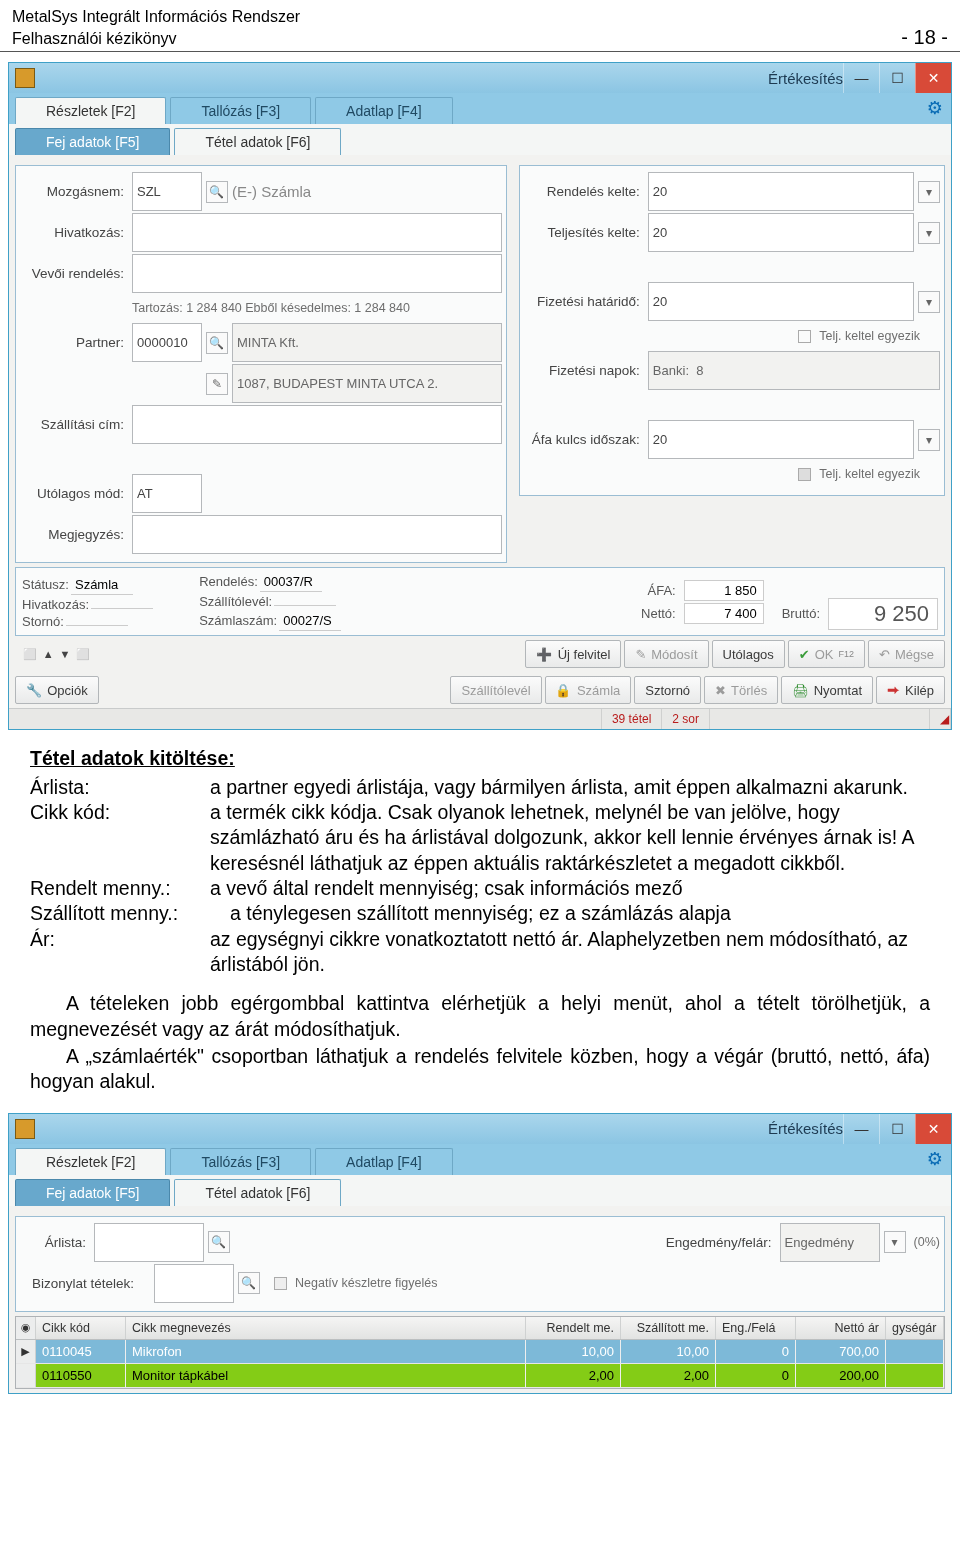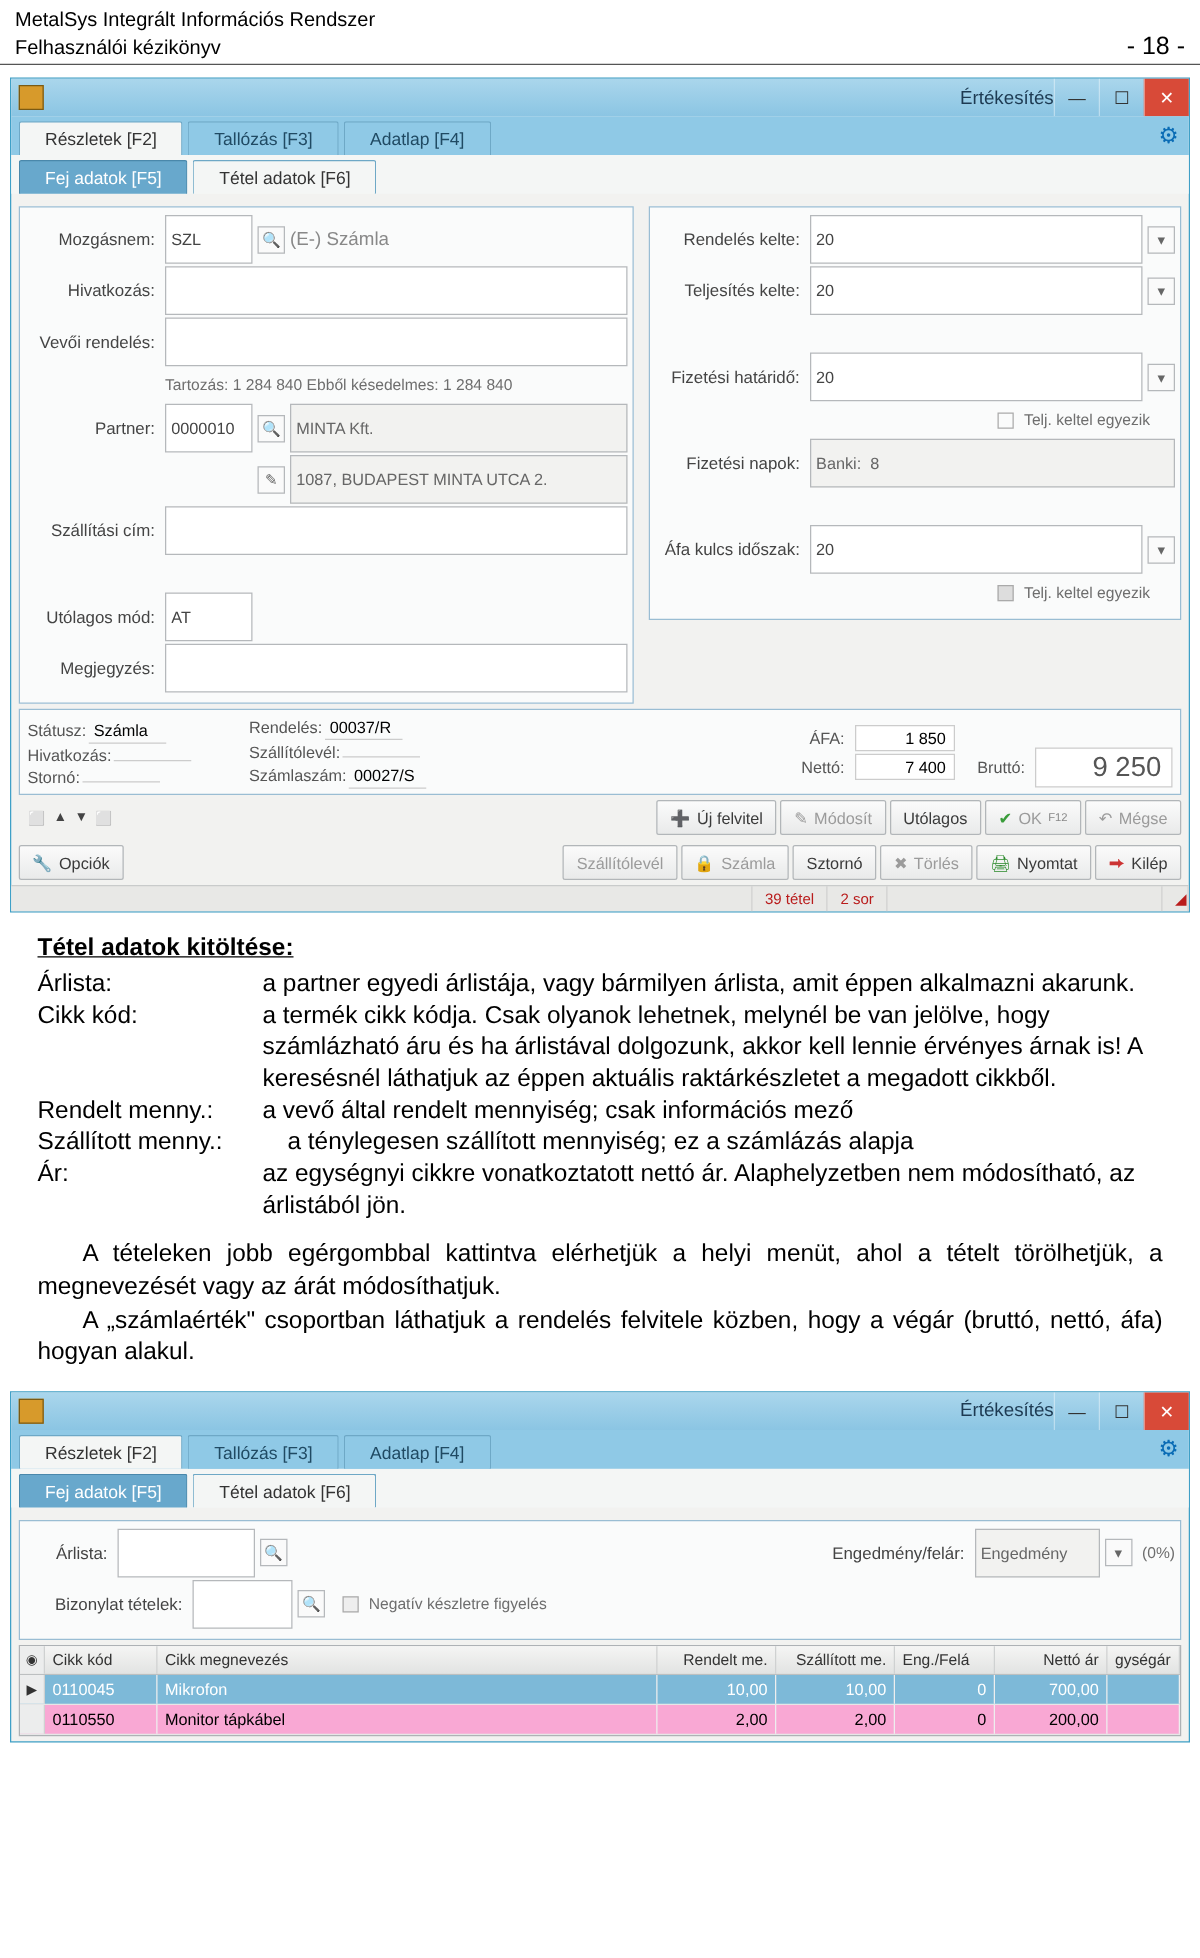--- a/index.html
+++ b/index.html
@@ -8,21 +8,21 @@
 .head-left{font-size:16px;line-height:1.35}
 .page-num{font-size:20px}
 .window{margin:10px 8px;border:1px solid #3fa0c7;background:#f2f2f0}
 .titlebar{height:30px;background:linear-gradient(#aad6ec,#8bc5e3);display:flex;align-items:center;position:relative}
 .title-icon{width:20px;height:20px;margin:0 6px;background:#d79a2b;border:1px solid #7a5a14}
 .title-text{flex:1;text-align:right;font-size:15px;color:#1d3a52}
 .win-btns{display:flex;height:100%}
 .win-btn{width:36px;height:100%;display:flex;align-items:center;justify-content:center;font-size:14px;color:#333;border-left:1px solid rgba(255,255,255,.4)}
 .win-btn.close{background:#d84a38;color:#fff}
 .tabbar{background:#8fc9e6;display:flex;gap:4px;padding:4px 6px 0;position:relative}
-.tab{padding:5px 20px;border:1px solid #6ea8c6;border-bottom:none;background:#8fc9e6;color:#204a63;font-size:14px;border-radius:2px 2px 0 0}
+.tab{padding:5px 30px;border:1px solid #6ea8c6;border-bottom:none;background:#8fc9e6;color:#204a63;font-size:14px;border-radius:2px 2px 0 0}
 .tab.active{background:#f4f6f5;color:#333}
 .gear{position:absolute;right:8px;top:4px;color:#0a6cb5;font-size:18px}
 .subtabbar{display:flex;gap:4px;padding:4px 6px 0;background:#f4f6f5}
 .panel{border:1px solid #9abdd3;margin:10px 6px 0;background:#fafbfb;padding:6px 4px}
 .row{display:flex;align-items:center;min-height:26px;margin-bottom:2px;gap:4px}
 .lbl{width:108px;text-align:right;font-size:13.5px;color:#444;padding-right:4px}
 .inp{height:39px;border:1px solid #b5b8bb;background:#fff;font-size:13px;padding:2px 4px;color:#444}
 .inp.ro{background:#f2f2f0;color:#666}
 .ico-btn{width:22px;height:22px;border:1px solid #b5b8bb;background:#fafafa;display:flex;align-items:center;justify-content:center;font-size:12px;color:#666}
 .gray{color:#888}
@@ -51,21 +51,21 @@
 .doc-body .title{text-decoration:underline;font-weight:bold;margin-bottom:3px}
 .def-row{display:flex}
 .def-lbl{width:180px;flex:0 0 auto}
 .def-lbl-wide{width:200px;flex:0 0 auto}
 .def-val{flex:1}
 .para{margin-top:14px;text-align:justify}
 .para .indent{display:inline-block;width:36px}
 .grid{border:1px solid #aeb2b5;margin:4px 6px;background:#fff}
 .grid-head{display:flex;background:linear-gradient(#f5f5f4,#e2e3e2);font-size:12.5px;color:#333;border-bottom:1px solid #bcbfc0}
 .gh{padding:4px 6px;border-right:1px solid #cfd1d1}
-.grid-row{display:flex;background:#f9a8d4;font-size:13px;border-bottom:1px solid #e6e6e6}
+.grid-row{display:flex;background:#84cc16;font-size:13px;border-bottom:1px solid #e6e6e6}
 .grid-row.sel{background:#7db9d8;color:#fff}
 .gc{padding:4px 6px;border-right:1px solid #eee}
 .al-r{text-align:right}
 .col0{width:20px;background:#eceded;border-right:1px solid #cfd1d1;display:flex;align-items:center;justify-content:center;font-size:11px;color:#333}
 .c-code{width:90px}
 .c-name{flex:1}
 .c-q{width:95px}
 .c-q2{width:95px}
 .c-eng{width:80px}
 .c-price{width:90px}
@@ -340,21 +340,21 @@
       <span class="lbl" style="width:70px">Árlista:</span>
       <input class="inp" style="width: 110px;">
       <div class="ico-btn">🔍</div>
       <div style="flex:1"></div>
       <span class="r-lbl" style="width:140px">Engedmény/felár:</span>
       <input class="inp ro" style="width: 100px;" value="Engedmény">
       <div class="ico-btn">▾</div>
       <span class="note" style="margin-left:4px">(0%)</span>
     </div>
     <div class="row">
-      <span class="lbl" style="width:130px;text-align:right">Bizonylat tételek:</span>
+      <span class="lbl" style="width:130px;text-align:center">Bizonylat tételek:</span>
       <input class="inp" style="width: 80px;">
       <div class="ico-btn">🔍</div>
       <span class="chk" style="margin-left:10px;background:#eee"></span>
       <span class="note">Negatív készletre figyelés</span>
     </div>
   </div>
 
   <div class="grid">
     <div class="grid-head">
       <div class="col0">◉</div>

